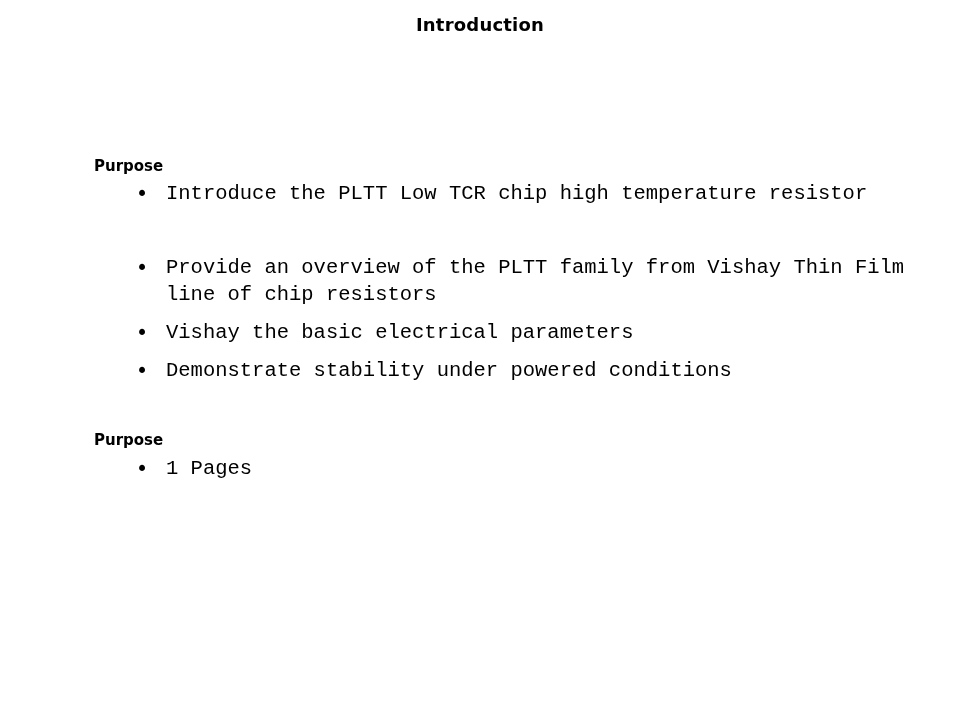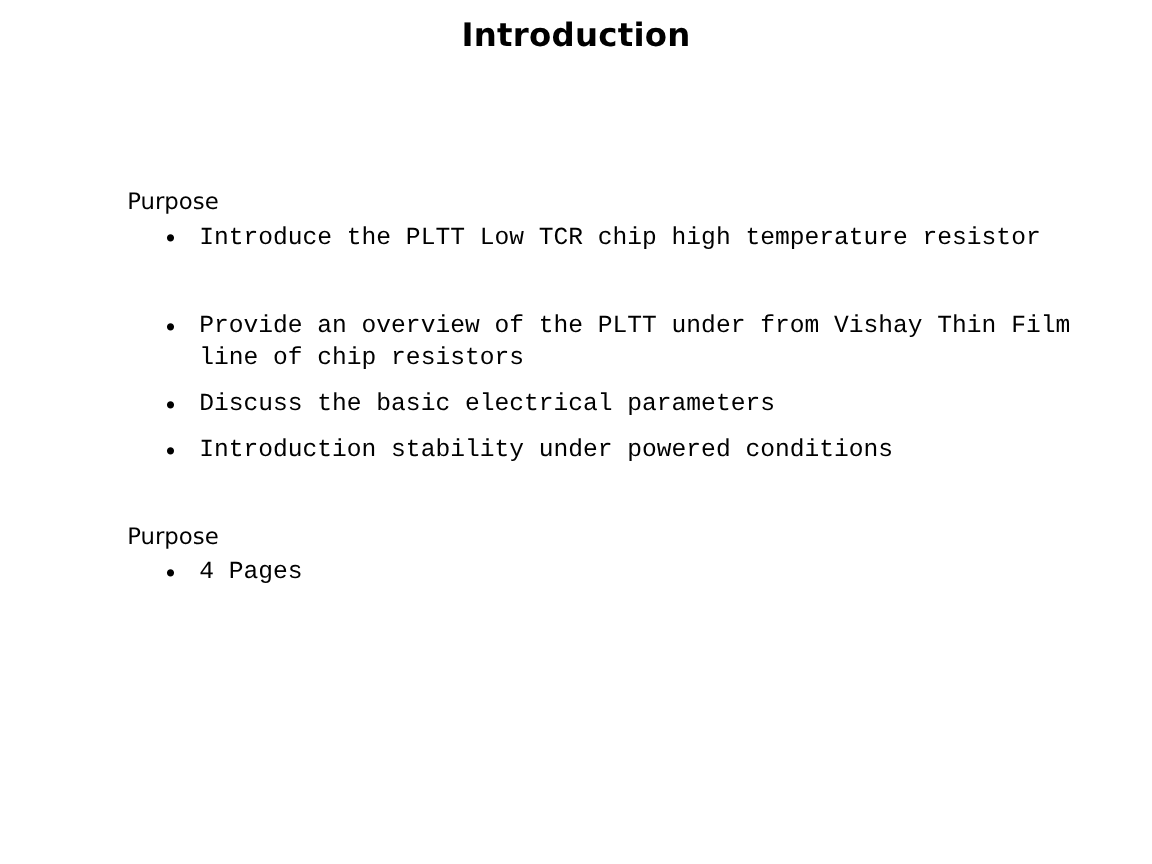--- a/index.html
+++ b/index.html
@@ -19,38 +19,38 @@
     width: 960px;
     height: 720px;
     box-sizing: border-box;
   }
   .slide-title {
     position: absolute;
     top: 14px;
     left: 0;
     width: 960px;
     text-align: center;
-    font-size: 27px;
+    font-size: 18px;
     font-weight: bold;
     letter-spacing: 0.2px;
   }
   .body-area {
     position: absolute;
     top: 158px;
     left: 90px;
     width: 840px;
   }
   .section {
     margin-bottom: 0;
   }
   .section-heading {
-    font-size: 19px;
-    font-weight: normal;
+    font-size: 15px;
+    font-weight: bold;
     line-height: 1.15;
-    margin: 0 0 6px 16px;
+    margin: 0 0 6px 4px;
   }
   .bullets {
     margin: 0;
     padding: 0;
     list-style: none;
   }
   .bullet {
     display: flex;
     align-items: flex-start;
     font-size: 20.5px;
@@ -94,39 +94,39 @@
         </li>
       </ul>
     </div>
 
     <div class="gap-purpose"></div>
 
     <div class="section">
       <ul class="bullets">
         <li class="bullet">
           <span class="dot">•</span>
-          <span class="txt">Provide an overview of the PLTT under from Vishay Thin Film line of chip resistors</span>
+          <span class="txt">Provide an overview of the PLTT family from Vishay Thin Film line of chip resistors</span>
         </li>
         <li class="bullet">
           <span class="dot">•</span>
-          <span class="txt">Discuss the basic electrical parameters</span>
+          <span class="txt">Vishay the basic electrical parameters</span>
         </li>
         <li class="bullet">
           <span class="dot">•</span>
-          <span class="txt">Introduction stability under powered conditions</span>
+          <span class="txt">Demonstrate stability under powered conditions</span>
         </li>
       </ul>
     </div>
 
     <div class="gap-objective"></div>
 
     <div class="section">
       <div class="section-heading">Purpose</div>
       <ul class="bullets">
         <li class="bullet">
           <span class="dot">•</span>
-          <span class="txt">4 Pages</span>
+          <span class="txt">1 Pages</span>
         </li>
       </ul>
     </div>
 
   </div>
 </div>
 
 </body></html>

